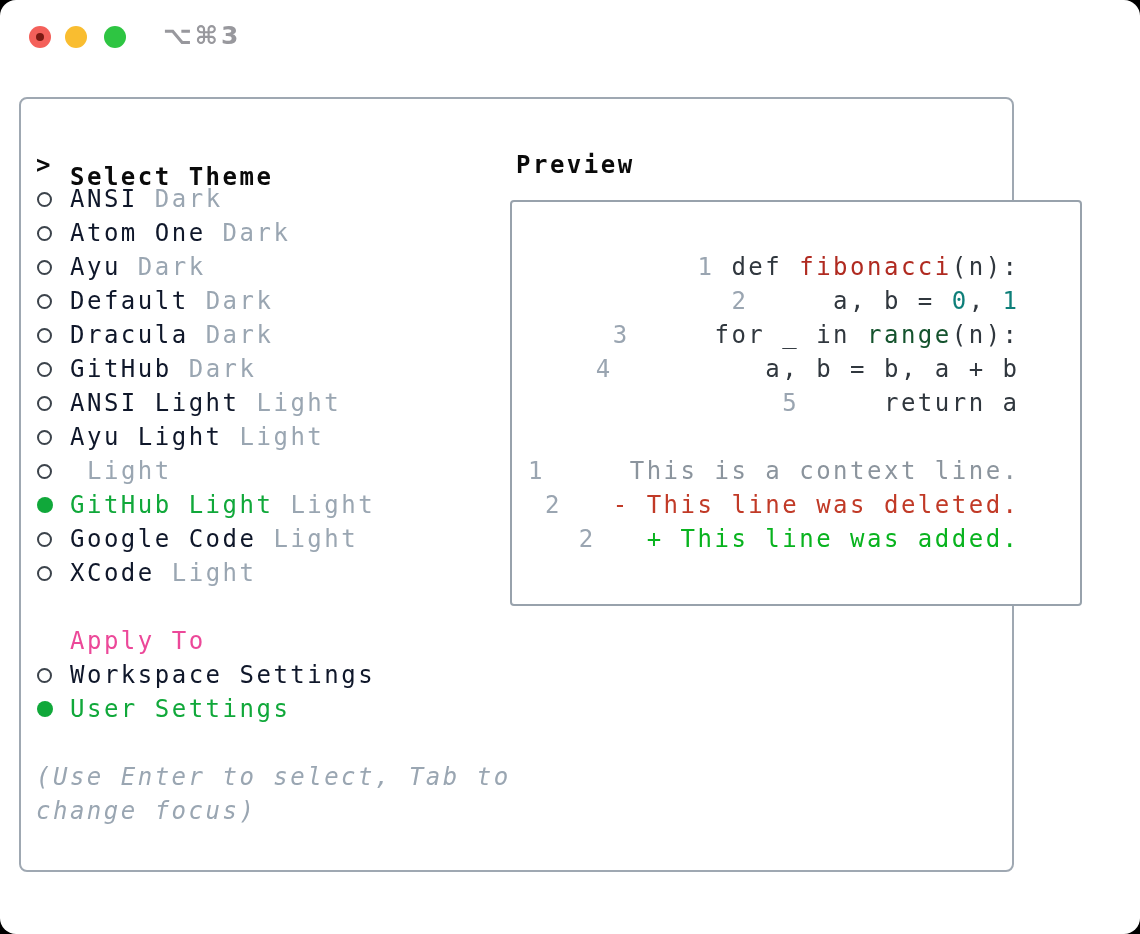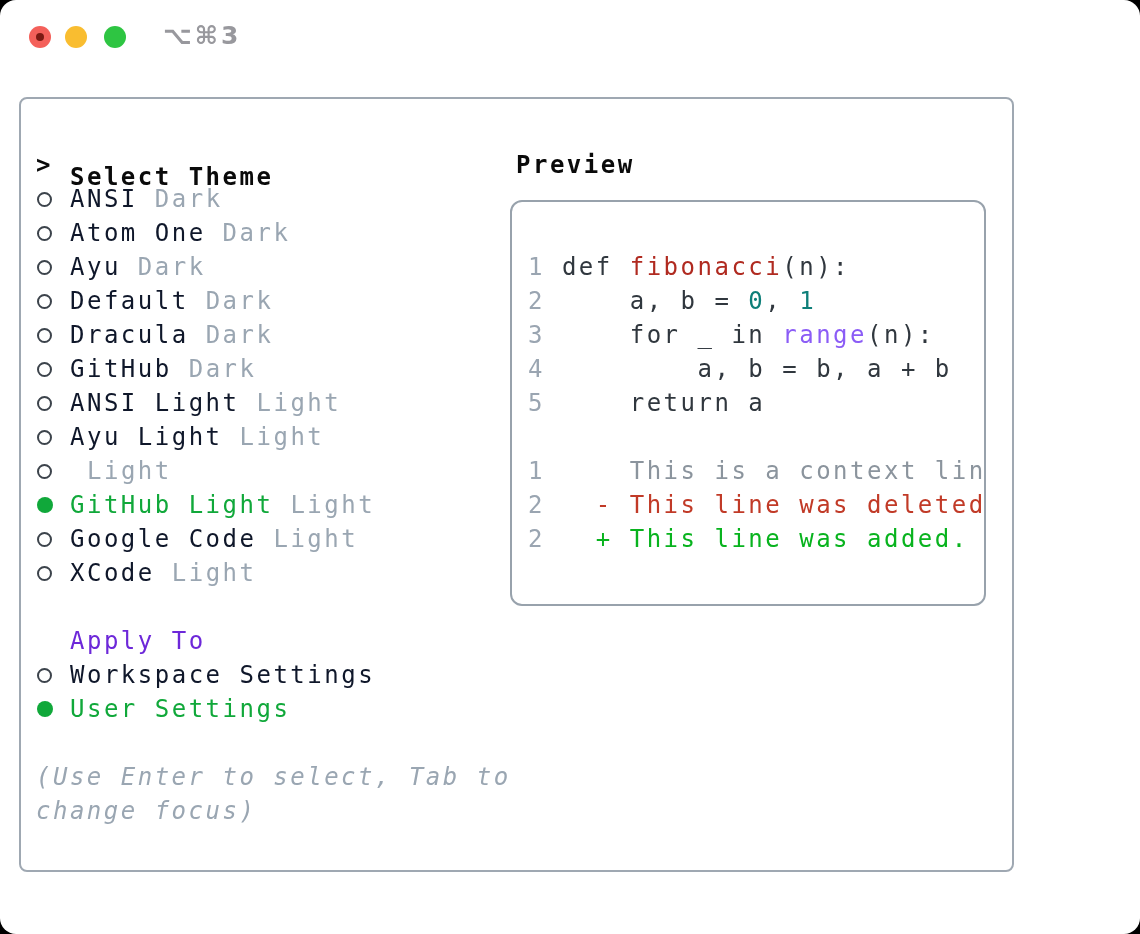--- a/index.html
+++ b/index.html
@@ -38,49 +38,49 @@
   .sidebar { position: absolute; left: 15px; top: 49px; width: 460px; }
   .row { height: 34px; display: flex; align-items: center; white-space: pre; }
   .marker { display: inline-flex; width: 34px; align-items: center; flex: 0 0 34px; }
   .cursor { font-weight: bold; color: #0a0a0a; }
   .circle {
     width: 15px; height: 15px; border-radius: 50%;
     border: 2px solid #3c434b; margin-left: 1px; background: transparent;
   }
   .circle.filled { border: none; background: #10a83a; width: 16px; height: 16px; }
   .header-text { font-weight: bold; color: #0a0a0a; margin-top: 24px; }
-  .subheader-text { color: #6d28d9; }
+  .subheader-text { color: #ec4899; }
   .name { color: #0f172a; }
   .row.selected .name { color: #10a83a; }
   .tag { color: #9aa6b2; margin-left: 17px; }
 
   .apply-header { margin-top: 34px; }
   .hint {
     margin-top: 34px; width: 520px; color: #9aa6b2;
     white-space: normal;
     font-style: italic;
   }
 
   
   .preview-label {
     position: absolute; left: 495px; top: 49px; height: 34px;
     display: flex; align-items: center;
     font-weight: bold; color: #0a0a0a;
   }
   .preview-box {
-    position: absolute; left: 489px; top: 101px; width: 476px; height: 406px;
-    border: 2px solid #98a2ac; border-radius: 12px; background: #fff; overflow: hidden;
+    position: absolute; left: 489px; top: 101px; width: 572px; height: 406px;
+    border: 2px solid #98a2ac; border-radius: 4px; background: #fff; overflow: hidden; text-align: right;
   }
   .code { position: absolute; left: 16px; top: 48px; }
   .cline { height: 34px; white-space: pre; }
   .tk-num     { color: #9aa5b1; }
   .tk-plain   { color: #30373e; }
   .tk-func    { color: #b02a20; }
   .tk-lit     { color: #0e7f79; }
-  .tk-builtin { color: #8b5cf6; }
+  .tk-builtin { color: #14532d; }
   .tk-ctx     { color: #8b949d; }
   .tk-del     { color: #c13a27; }
   .tk-add     { color: #08b31e; }
 </style>
 </head>
 <body>
 
 <div class="window">
 
   <div class="titlebar">

